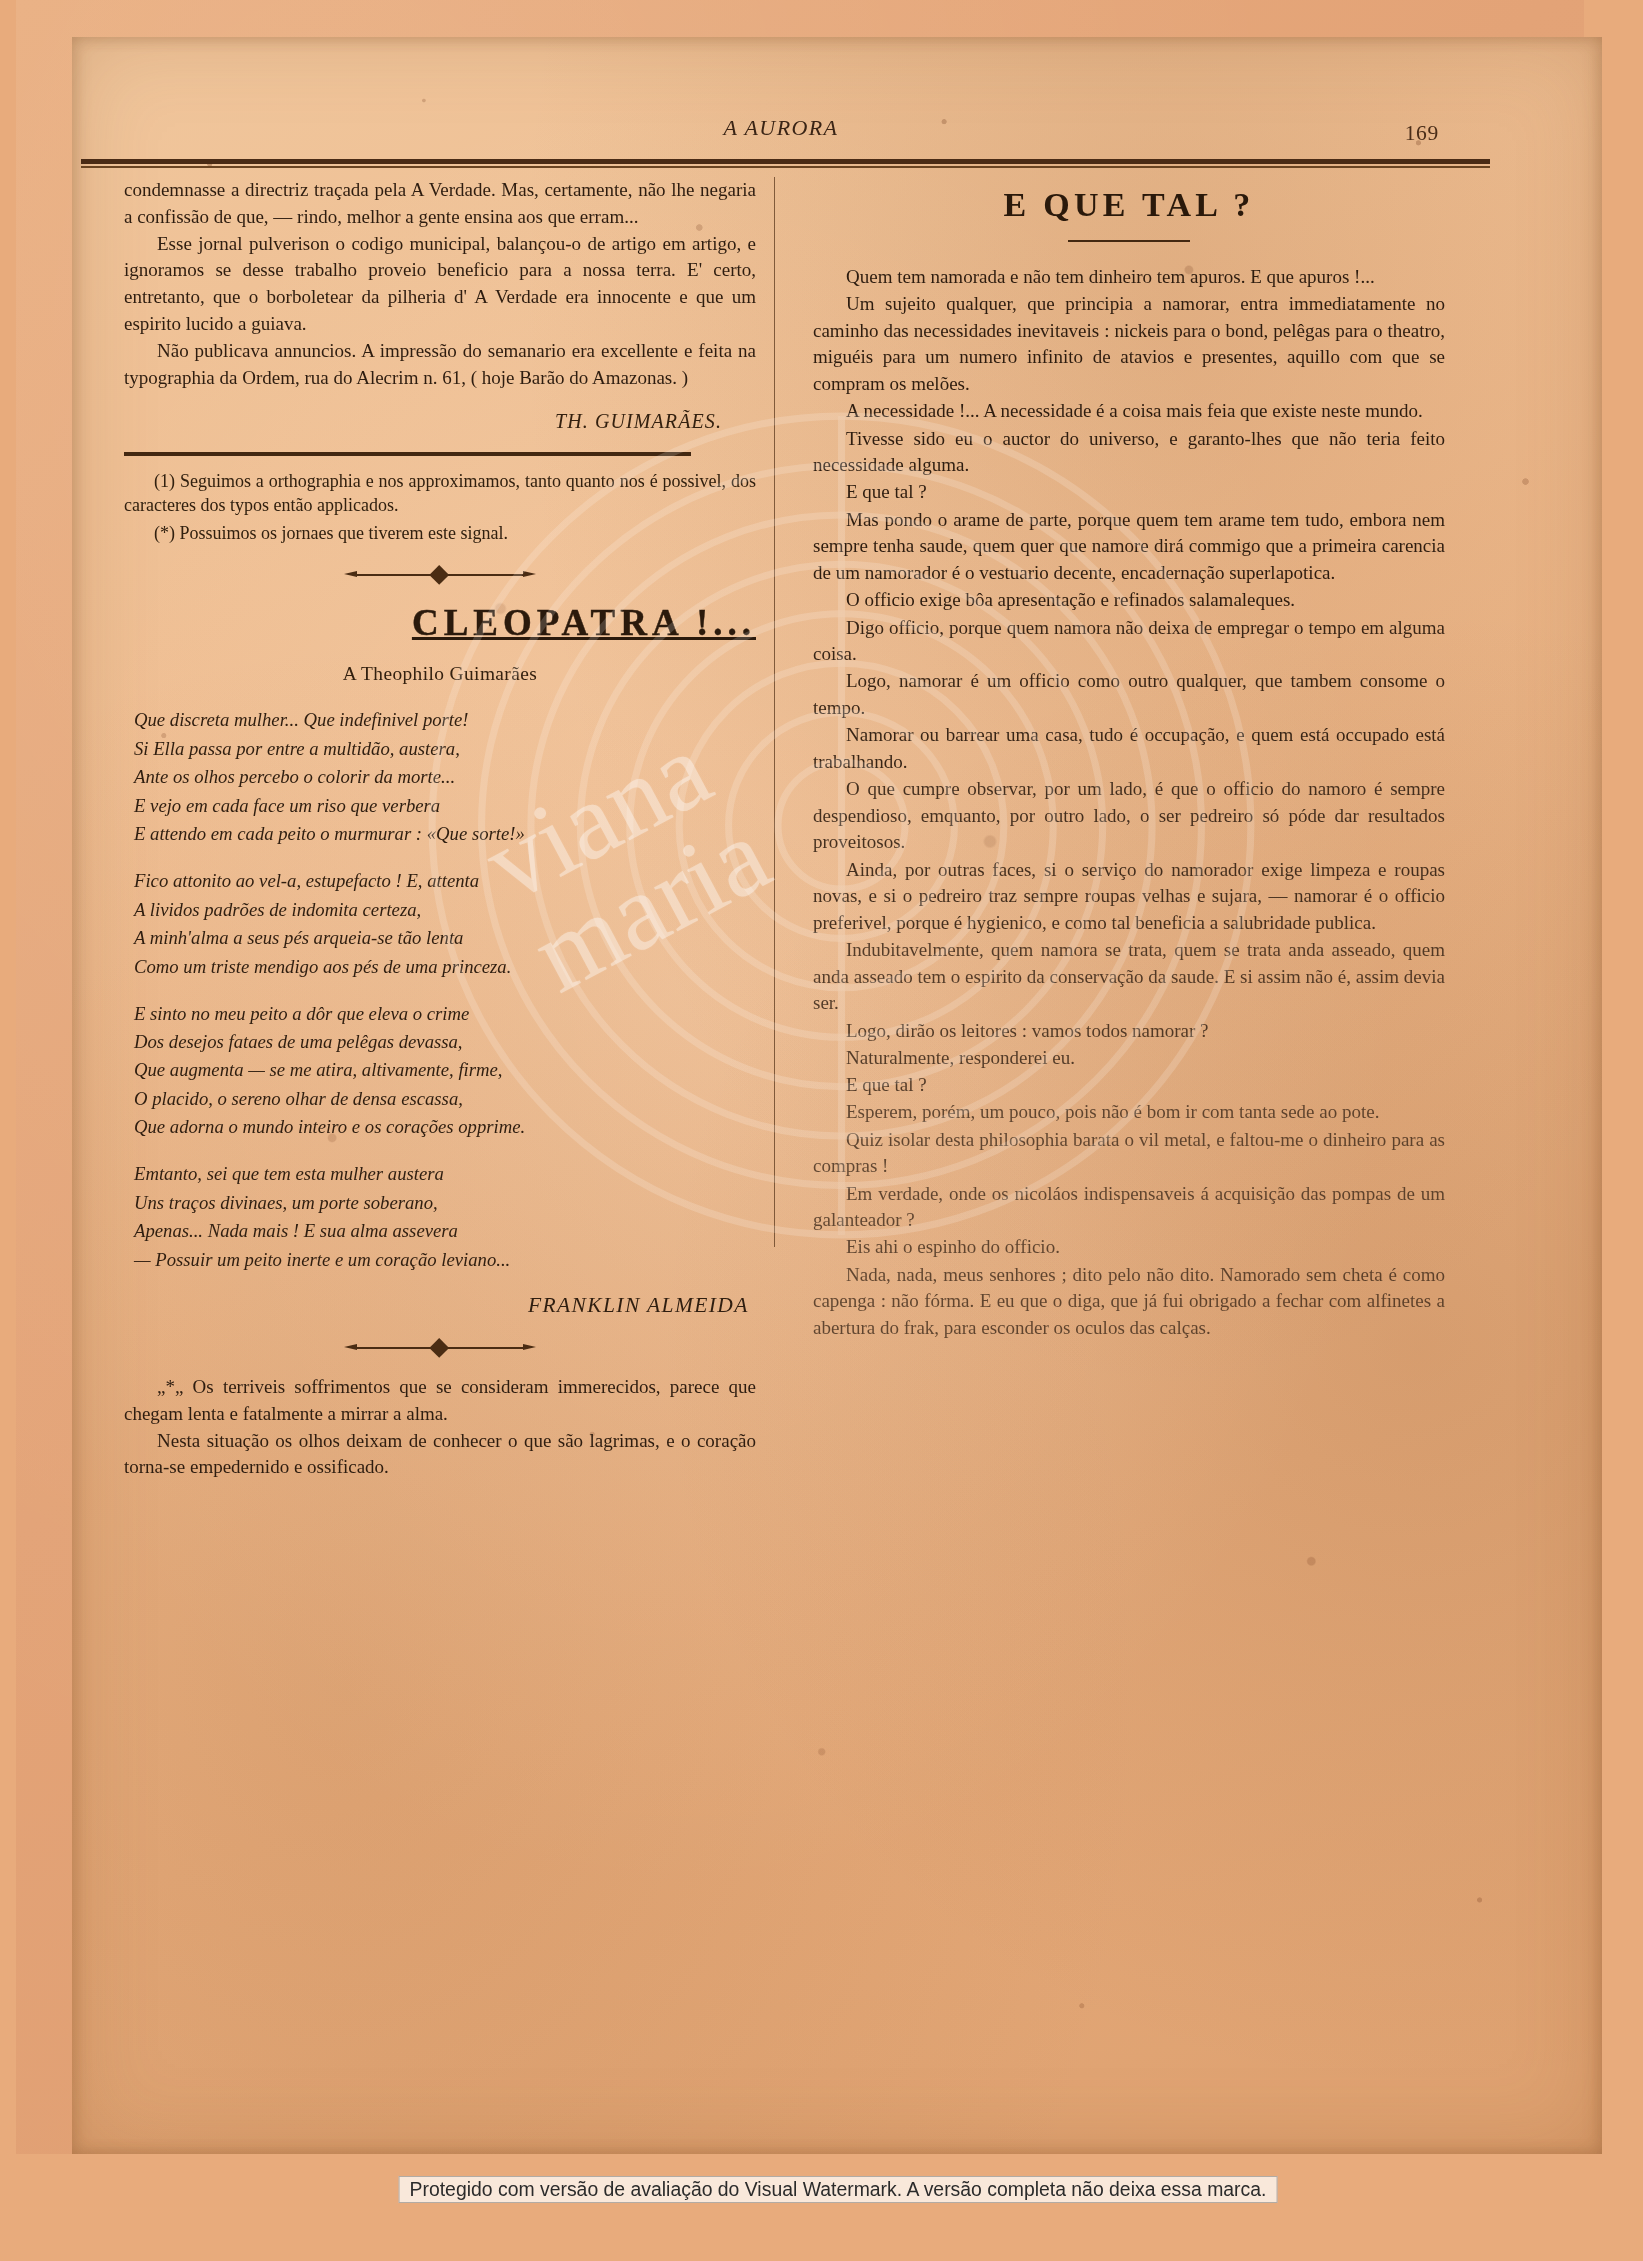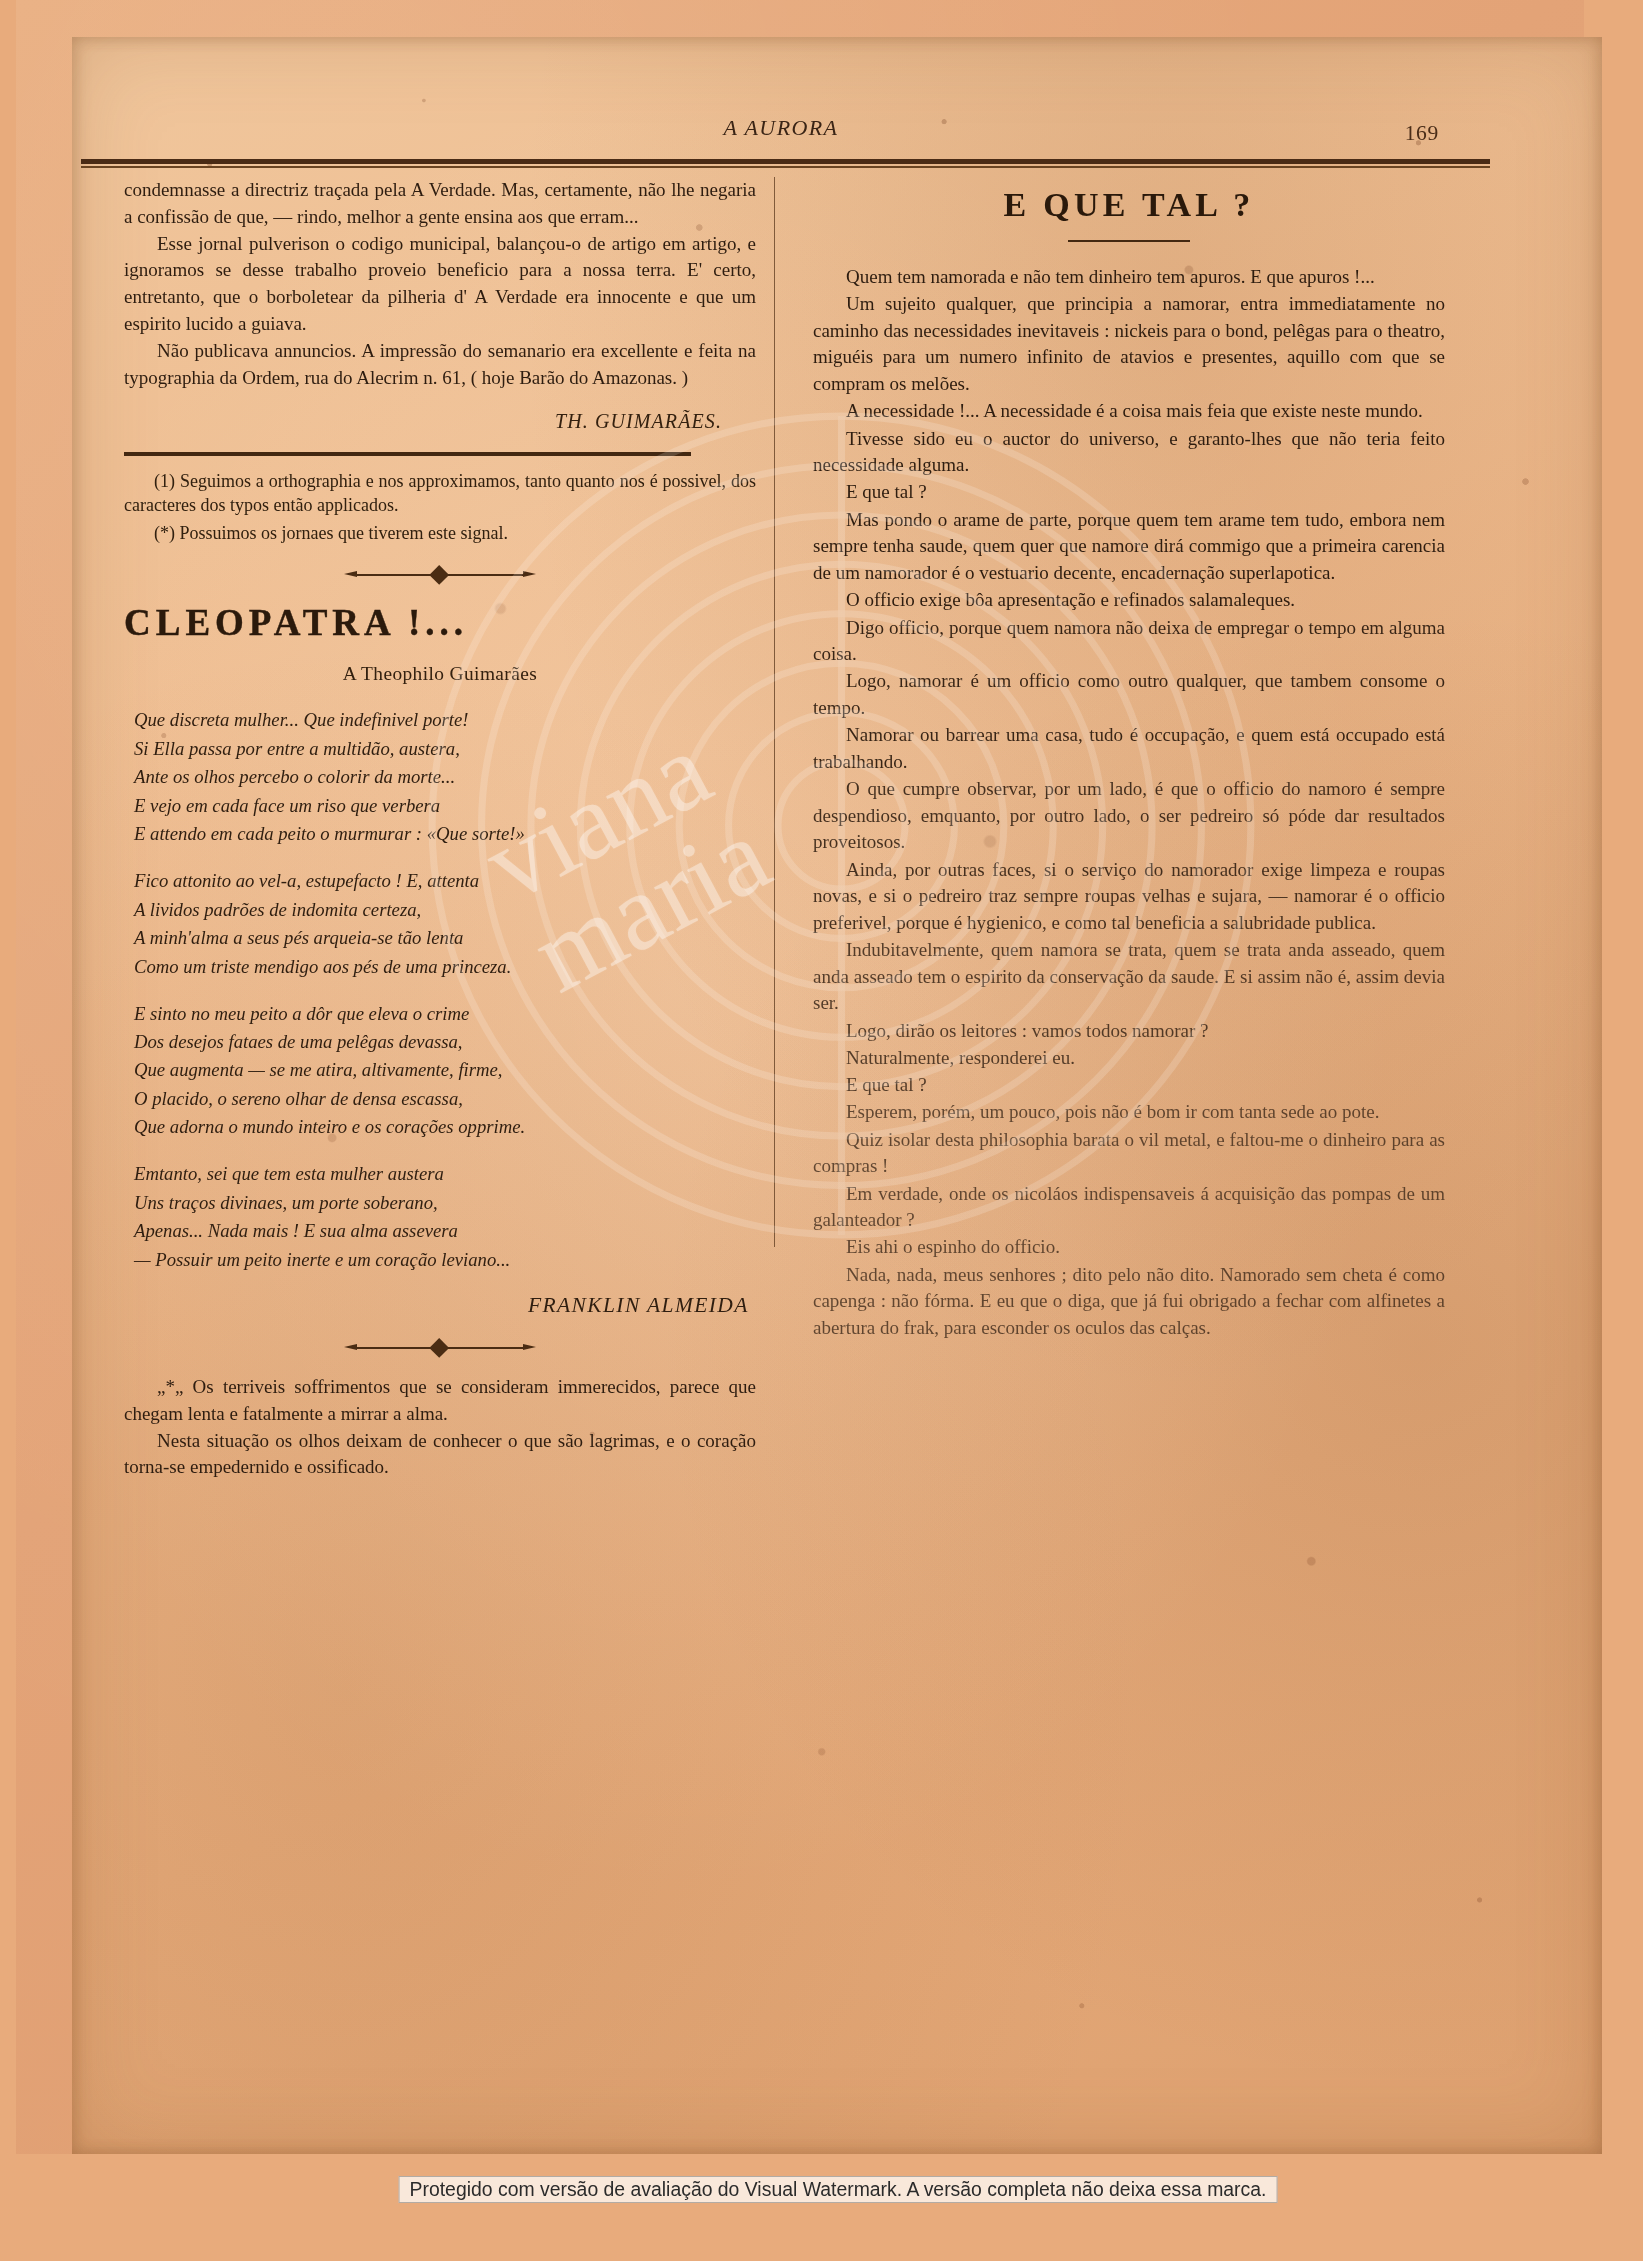--- a/index.html
+++ b/index.html
@@ -180,26 +180,27 @@
     width: 0; height: 0;
     border-top: 3.6px solid transparent;
     border-bottom: 3.6px solid transparent;
   }
   .ornament .tipL { left: 11.5px; border-right: 13px solid #4a2c13; }
   .ornament .tipR { right: 11.5px; border-left: 13px solid #4a2c13; }
 
   
   #poem-title {
     margin-top: 7.2px;
-    text-align: left;
+    text-align: right;
     font-size: 37px;
     letter-spacing: 5px;
     color: #2b1a0c;
     font-family: "Liberation Serif", serif;
     font-weight: 700;
+    text-decoration: underline;
     -webkit-text-stroke: 0.4px #2b1a0c;
   }
   #poem-dedication {
     margin-top: 18.7px;
     text-align: center;
     font-size: 19.4px;
     color: #33200f;
     letter-spacing: 0.4px;
   }
   #poem-body {

